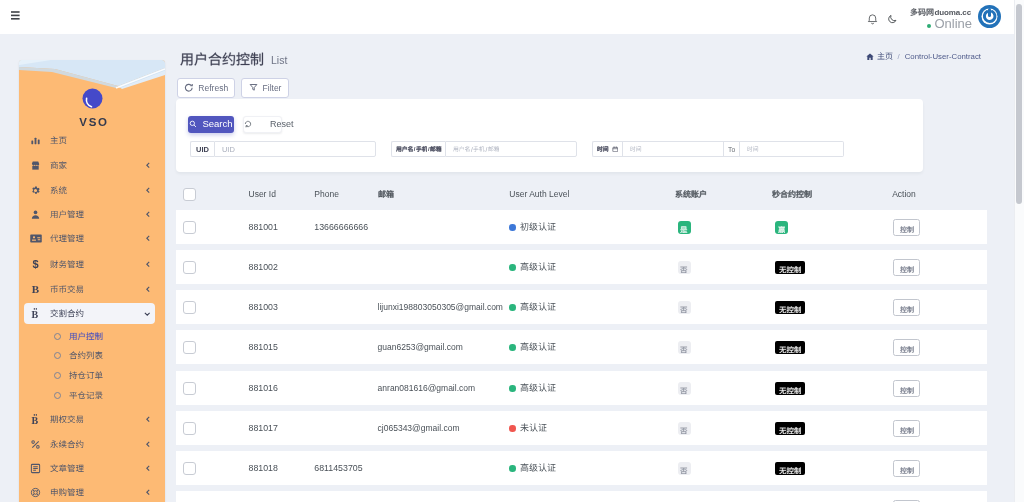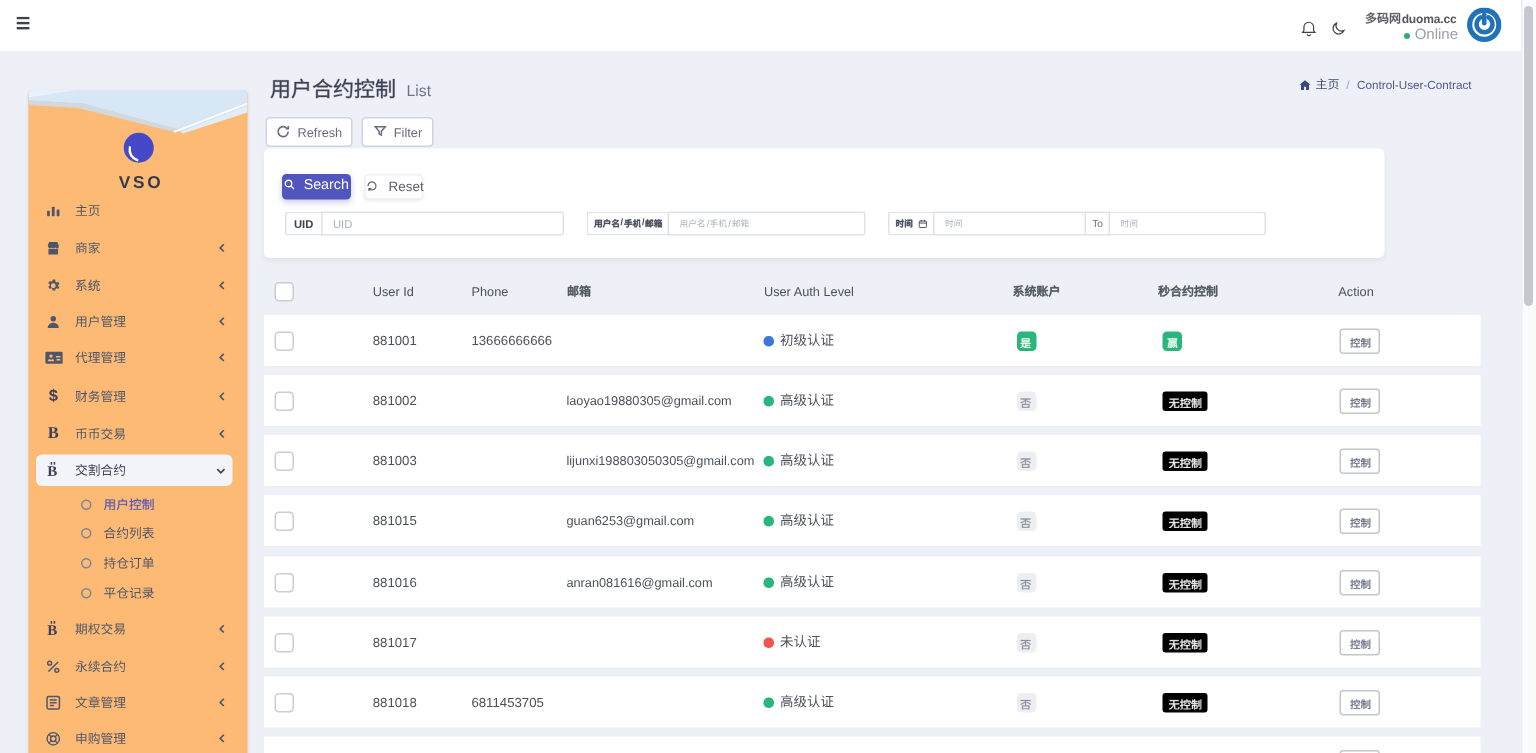--- a/index.html
+++ b/index.html
@@ -38,21 +38,21 @@
     <path d="M10 21.5a2.2 2.2 0 0 0 4.4 0"></path>
   </svg>
 <svg class="abs" style="left:886.5px;top:13.5px" width="10.5" height="10.5" viewBox="0 0 24 24" fill="none" stroke="#3f4347" stroke-width="2">
     <path d="M20.4 14.5A8.5 8.5 0 0 1 9.2 3.3a8.6 8.6 0 1 0 11.2 11.2z"></path>
   </svg>
 <div class="abs" style="right:53px;top:7.5px;font-size:8px;color:#53575e;text-align:right;line-height:9px;white-space:nowrap"><svg class="cj" style="vertical-align:-0.96px;" width="24" height="8" viewBox="0 -880 3000 1000" fill="#4c5057" stroke="#4c5057" stroke-width="35">
       <use href="#c591a"></use>
       <use href="#c7801" x="1000"></use>
       <use href="#c7f51" x="2000"></use>
     </svg><span style="font-weight:bold;letter-spacing:-0.1px">duoma.cc</span></div>
-<div class="abs" style="right:52px;top:20px;font-size:10px;color:#9ba0a8;line-height:8px"><span style="display:inline-block;width:4.5px;height:4.5px;border-radius:50%;background:#2eac74;margin-right:3px"></span>Online</div>
+<div class="abs" style="right:52px;top:20px;font-size:13px;color:#9ba0a8;line-height:8px"><span style="display:inline-block;width:4.5px;height:4.5px;border-radius:50%;background:#2eac74;margin-right:3px"></span>Online</div>
 <svg class="abs" style="left:978.4px;top:5.2px" width="23" height="23" viewBox="0 0 23 23">
     <circle cx="11.5" cy="11.5" r="11.5" fill="#2272b9"></circle>
     <circle cx="11.5" cy="11.5" r="8" fill="#fff"></circle>
     <path d="M9 6.6a5.3 5.3 0 1 0 5.2-.1" fill="none" stroke="#2272b9" stroke-width="3" stroke-linecap="round"></path>
     <line x1="11.5" y1="4.5" x2="11.5" y2="10.5" stroke="#2272b9" stroke-width="3" stroke-linecap="round"></line>
   </svg>
 <div class="abs" style="left:1014px;top:0;width:10px;height:502px;background:#fafbfc;border-left:1px solid #ebedf1"></div>
 <div class="abs" style="left:1016px;top:4px;width:6px;height:200px;background:#c5c8cf;border-radius:3px"></div>
 <div id="sidebar">
     <svg class="abs" style="left:0;top:0;border-radius:3px 3px 0 0" width="146" height="34" viewBox="0 0 146 34">
@@ -336,21 +336,21 @@
 <div class="btn-soft" style="left:241px;top:78px;width:48px;height:20px;line-height:18px"><svg width="9" height="9" viewBox="0 0 24 24" fill="none" stroke="#666c80" stroke-width="2.6" style="vertical-align:-1px;margin-right:5px">
       <path d="M3 4h18l-7 8v7l-4-2v-5z"></path>
     </svg>Filter</div>
 <div id="fcard">
     <div class="abs" style="left:12px;top:17px;width:46px;height:16.5px;background:#5156be;border-radius:3px;color:#fff;font-size:9.5px;text-align:center;line-height:16.5px;box-shadow:0 2px 4px rgba(81,86,190,.3)"><svg width="8" height="8" viewBox="0 0 24 24" fill="none" stroke="#fff" stroke-width="2.6" style="vertical-align:-0.5px;margin-right:3px">
         <circle cx="10" cy="10" r="6.5"></circle>
         <path d="M15 15l6 6"></path>
       </svg><span style="margin-left:2px">Search</span></div>
     <div class="abs" style="left:67px;top:17px;width:39px;height:16.5px;background:#fff;border:1px solid #f0f1f5;border-radius:3px;box-shadow:0 1px 2px rgba(56,65,74,.1);color:#5b626b;font-size:9px;text-align:center;line-height:14.5px;white-space:nowrap"><svg width="8" height="8" viewBox="0 0 24 24" fill="none" stroke="#5b626b" stroke-width="2.4" style="vertical-align:-0.5px;margin-right:2px">
         <path d="M4 12a8 8 0 1 1 2.3 5.6M6 22v-5h5"></path>
-      </svg><span style="margin-left:5px">Reset</span></div>
+      </svg><span style="margin-left:16px">Reset</span></div>
     <div class="fgrp" style="left:14px">
       <div class="flbl" style="font-size:7.5px;padding:0 5px">UID</div>
       <div class="finp" style="width:162px">UID</div>
     </div>
     <div class="fgrp" style="left:215.3px">
       <div class="flbl" style="padding:0 3.5px">
         <svg class="cj" style="vertical-align:-0.70px;" width="17.4" height="5.8" viewBox="0 -880 3000 1000" fill="#3f4254" stroke="#3f4254" stroke-width="70">
           <use href="#c7528"></use>
           <use href="#c6237" x="1000"></use>
           <use href="#c540d" x="2000"></use>
@@ -451,21 +451,20 @@
         <use href="#c8d62"></use>
       </svg></div>
     <div class="ctrl"><svg class="cj" style="vertical-align:-0.84px;" width="14" height="7" viewBox="0 -880 2000 1000" fill="#636a7c" stroke="#636a7c" stroke-width="25">
         <use href="#c63a7"></use>
         <use href="#c5236" x="1000"></use>
       </svg></div>
   </div>
 <div class="trow" style="top:250px">
     <div class="cbox" style="top:10.5px"></div>
     <div class="cell" style="left:72.5px">881002</div>
-    <div class="cell" style="left:201.6px;font-size:8.5px">laoyao19880305@gmail.com</div>
     <div class="cell" style="left:333.3px"><span class="bdot" style="background:#2ab57d"></span><svg class="cj" style="vertical-align:-1.08px;" width="36" height="9" viewBox="0 -880 4000 1000" fill="#4a5158">
         <use href="#c9ad8"></use>
         <use href="#c7ea7" x="1000"></use>
         <use href="#c8ba4" x="2000"></use>
         <use href="#c8bc1" x="3000"></use>
       </svg></div>
     <div class="badge1" style="left:501.5px;top:10.5px;background:#edeef2"><svg class="cj" style="vertical-align:-0.90px;" width="7.5" height="7.5" viewBox="0 -880 1000 1000" fill="#8a8f9c" stroke="#8a8f9c" stroke-width="30">
         <use href="#c5426"></use>
       </svg></div>
     <div class="abs" style="left:599px;top:10.5px;height:13px;background:#000;border-radius:2px;padding:0 3.5px;line-height:13px"><svg class="cj" style="vertical-align:-0.90px;" width="22.5" height="7.5" viewBox="0 -880 3000 1000" fill="#fff" stroke="#fff" stroke-width="40">
@@ -543,20 +542,21 @@
         <use href="#c5236" x="2000"></use>
       </svg></div>
     <div class="ctrl"><svg class="cj" style="vertical-align:-0.84px;" width="14" height="7" viewBox="0 -880 2000 1000" fill="#636a7c" stroke="#636a7c" stroke-width="25">
         <use href="#c63a7"></use>
         <use href="#c5236" x="1000"></use>
       </svg></div>
   </div>
 <div class="trow" style="top:411px">
     <div class="cbox" style="top:10.5px"></div>
     <div class="cell" style="left:72.5px">881017</div>
+    <div class="cell" style="left:201.6px;font-size:8.5px">cj065343@gmail.com</div>
     <div class="cell" style="left:333.3px"><span class="bdot" style="background:#f0564f"></span><svg class="cj" style="vertical-align:-1.08px;" width="27" height="9" viewBox="0 -880 3000 1000" fill="#4a5158">
         <use href="#c672a"></use>
         <use href="#c8ba4" x="1000"></use>
         <use href="#c8bc1" x="2000"></use>
       </svg></div>
     <div class="badge1" style="left:501.5px;top:10.5px;background:#edeef2"><svg class="cj" style="vertical-align:-0.90px;" width="7.5" height="7.5" viewBox="0 -880 1000 1000" fill="#8a8f9c" stroke="#8a8f9c" stroke-width="30">
         <use href="#c5426"></use>
       </svg></div>
     <div class="abs" style="left:599px;top:10.5px;height:13px;background:#000;border-radius:2px;padding:0 3.5px;line-height:13px"><svg class="cj" style="vertical-align:-0.90px;" width="22.5" height="7.5" viewBox="0 -880 3000 1000" fill="#fff" stroke="#fff" stroke-width="40">
         <use href="#c65e0"></use>

